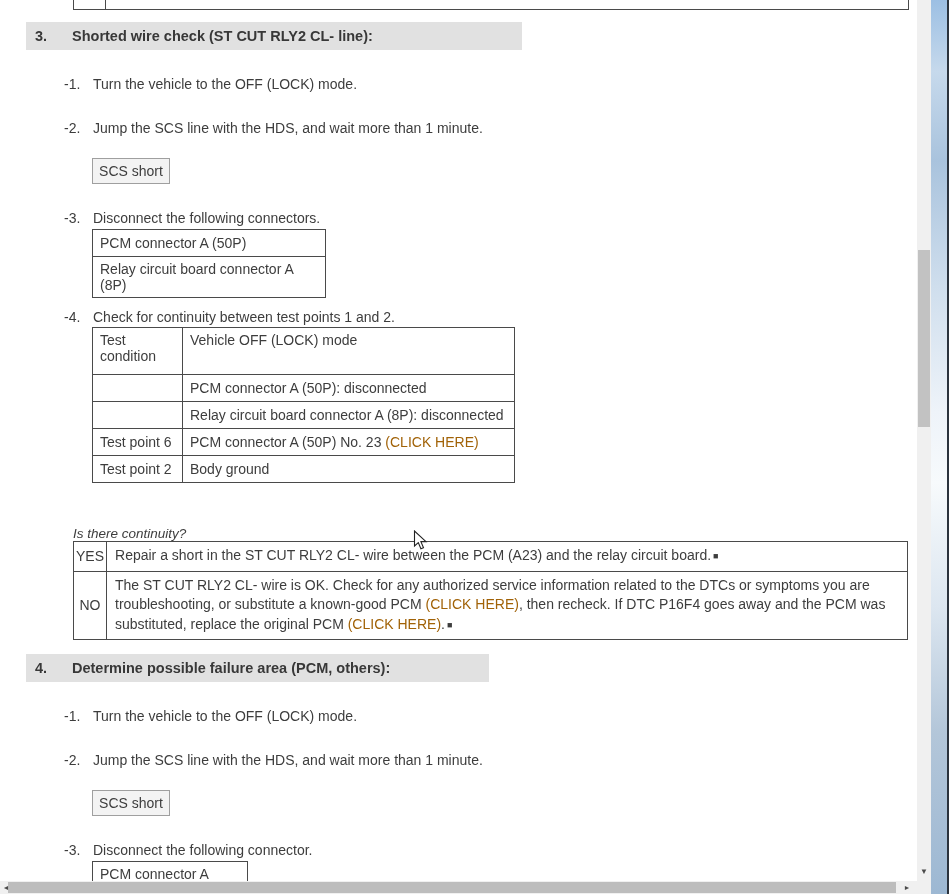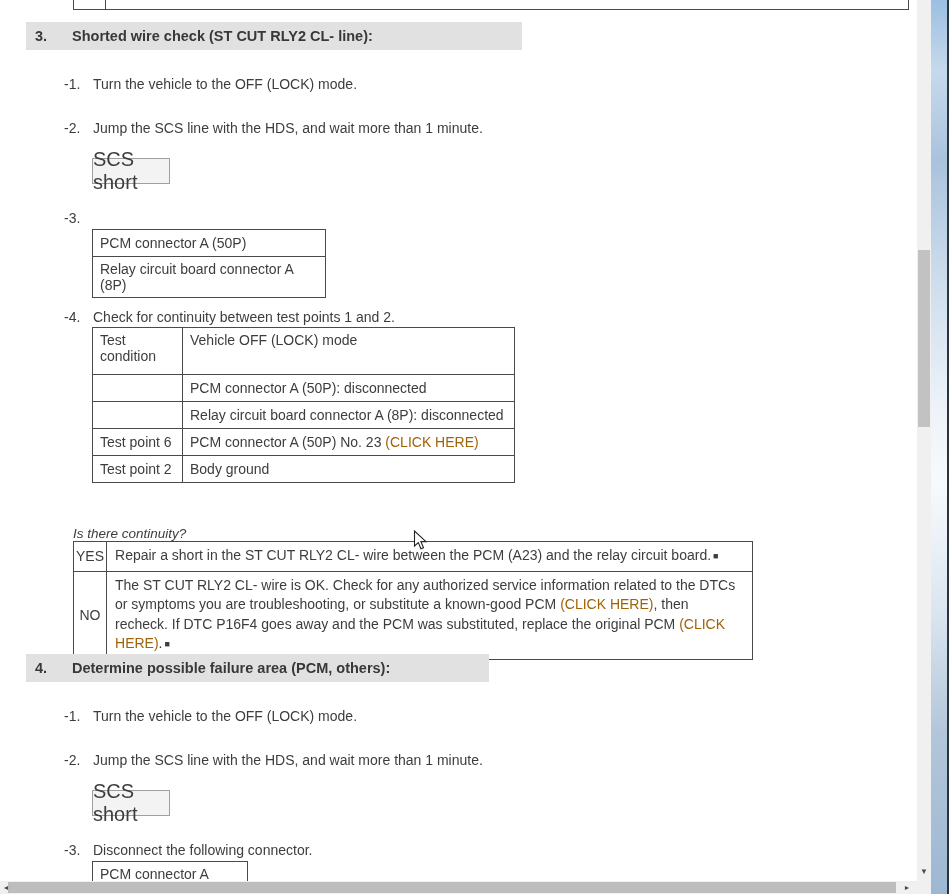--- a/index.html
+++ b/index.html
@@ -22,32 +22,32 @@
   }
   .sec-h .n{margin-left:9px; width:37px; flex:none;}
   
   .step{position:absolute; left:64px; display:flex; line-height:15px;}
   .step .num{width:29px; flex:none;}
   
   .scs-btn{
     position:absolute; left:92px; width:78px; height:26px;
     background:#f3f3f3; border:1px solid #9f9f9f; box-sizing:border-box;
     display:flex; align-items:center; justify-content:center;
-    font-size:20px; color:#3d3d3d;
+    font-size:14px; color:#3d3d3d;
   }
   
   table{border-collapse:collapse; position:absolute;}
   td{border:1px solid #4a4a4a; padding:4px 7px; font-size:14px; color:#3d3d3d; vertical-align:middle;}
   .tbl-connectors{left:92px; top:229px; width:234px;}
   .tbl-connectors td{height:18px;}
   .tbl-test{left:92px; top:327px; width:423px;}
   .tbl-test td.lbl{width:90px; box-sizing:border-box;}
   .tbl-test tr.tall td{height:38px; vertical-align:top;}
   .tbl-test td{height:18px;}
-  .tbl-results{left:73px; top:541px; width:680px;}
+  .tbl-results{left:73px; top:541px; width:835px;}
   .tbl-results td.lbl{width:32px; box-sizing:border-box; text-align:center; padding:4px 2px;}
   .tbl-results td.txt{padding:4px 8px; line-height:19.5px;}
   .endmark{font-size:9px; margin-left:2px; vertical-align:1px;}
   a.doclink{color:#a16207; text-decoration:none; cursor:pointer;}
   
   .question{position:absolute; left:73px; top:506px; font-style:italic; font-size:13.5px; color:#3d3d3d;margin-top:20px;}
   
   .frag-bottom{
     position:absolute; left:92px; top:861px; width:156px; height:32px;
     border:1px solid #4a4a4a; box-sizing:border-box; padding:4px 7px;
@@ -95,20 +95,21 @@
 
   <div class="step" style="top:121px;">
     <span class="num">-2.</span>
     <span>Jump the SCS line with the HDS, and wait more than 1 minute.</span>
   </div>
 
   <div class="scs-btn" style="top:158px;">SCS short</div>
 
   <div class="step" style="top:211px;">
     <span class="num">-3.</span>
+    <span>Disconnect the following connectors.</span>
   </div>
 
   <table class="tbl-connectors">
     <tbody>
         <tr>
           <td>PCM connector A (50P)</td>
         </tr>
     <tr>
           <td>Relay circuit board connector A (8P)</td>
         </tr>

